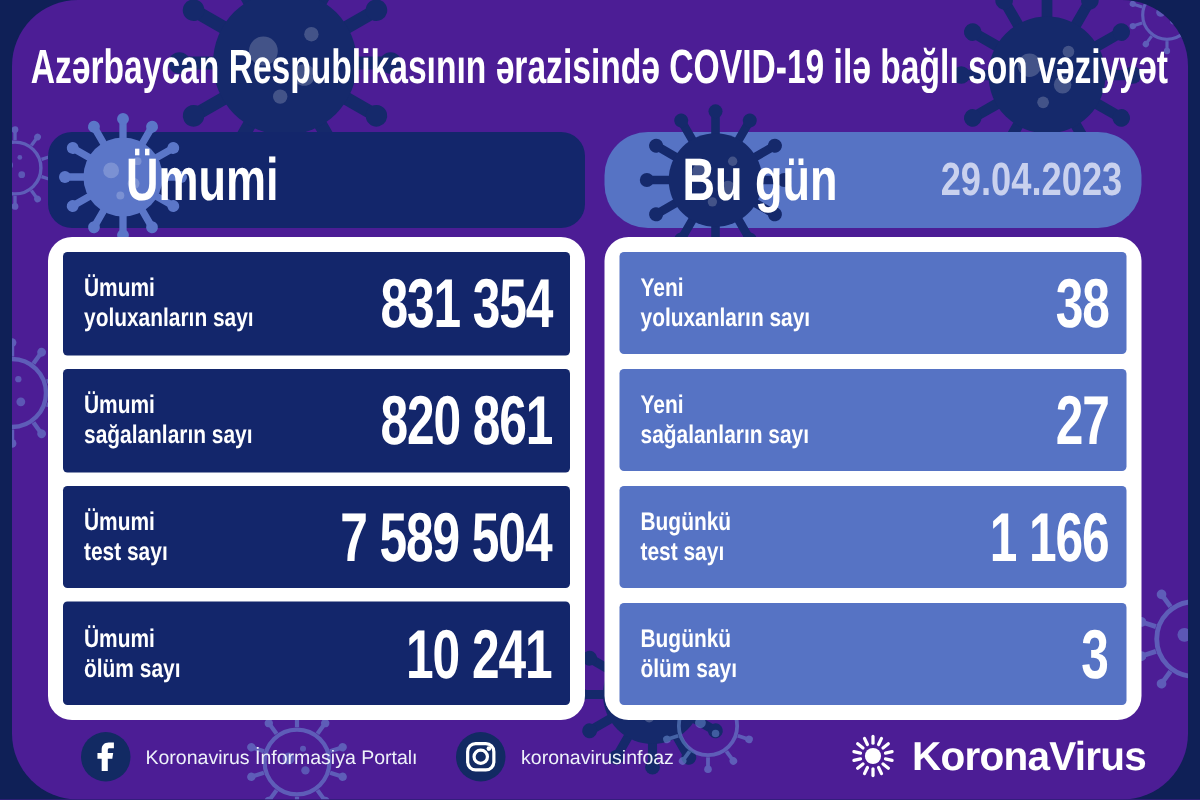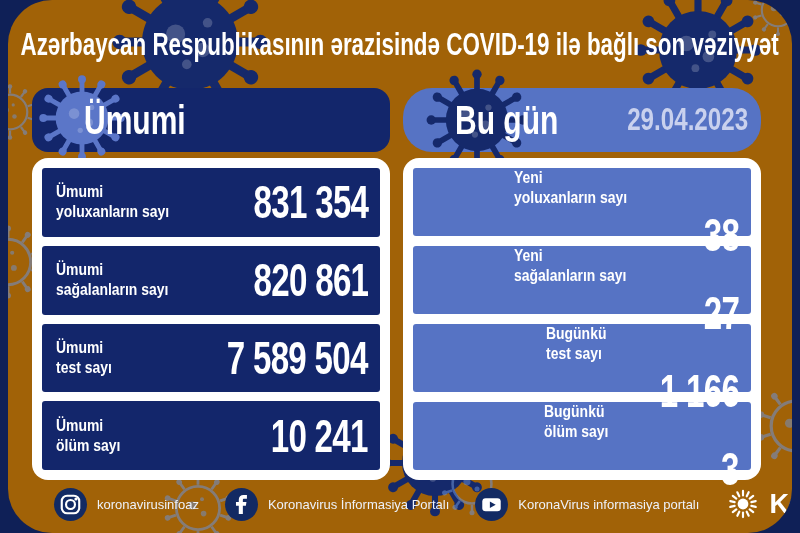--- a/index.html
+++ b/index.html
@@ -5,21 +5,21 @@
   * { margin:0; padding:0; box-sizing:border-box; }
   html,body { width:800px; height:533px; }
   body {
     position:relative;
     background:#0f2057;
     font-family:"Liberation Sans", sans-serif;
     overflow:hidden;
   }
   .canvas {
     position:absolute; left:8px; right:8px; top:0; bottom:0;
-    background:#a16207;
+    background:#4c1d95;
     border-radius:44px;
     overflow:hidden;
   }
   
   .deco { position:absolute; z-index:1; }
   .v-navy { color:#15296b; }
   .v-outline { color:#6d93d6; opacity:.55; }
   .v-peri { color:#5b76c8; }
 
   
@@ -63,21 +63,21 @@
     padding:10px; display:flex; flex-direction:column; gap:9px;
     z-index:2;
   }
   .panel-left  { left:24px; }
   .panel-right { left:395px; gap:10px; }
   .row {
     flex:1; display:flex; align-items:center;
     border-radius:3px; padding:0 12px 0 14px; min-height:0;
   }
   .row-navy { background:#13266b; }
-  .row-peri { background:#5673c4;flex-direction:column; }
+  .row-peri { background:#5673c4; }
   .lbl { display:flex; flex-direction:column; justify-content:center;
          color:#fff; font-weight:bold; font-size:17px; line-height:1.18; }
   .cxl { transform:scaleX(0.82); transform-origin:left center; white-space:nowrap; }
   .val {
     margin-left:auto; color:#fff; font-weight:bold; font-size:46px;
     white-space:nowrap; letter-spacing:-1px;
     transform:scaleX(0.72); transform-origin:right center;
   }
 
   
@@ -253,43 +253,34 @@
         <div class="cxl">ölüm sayı</div>
       </div>
       <div class="val">3</div>
     </div>
   </div>
 
   <div class="footer">
     <div class="sgroup">
       <span class="scircle">
         <svg width="33" height="33" viewBox="0 0 34 34">
+          <path fill="#ffffff" d="M19.6 11.2h3V7.2h-3.5c-3.1 0-4.9 1.9-4.9 4.8v2.4h-2.9v4h2.9v8.4h4.2v-8.4h3.1l.6-4h-3.7v-2c0-.8.4-1.2 1.2-1.2z"></path>
+        </svg>
+      </span>
+      <span class="slabel">Koronavirus İnformasiya Portalı</span>
+    </div>
+    <div class="sgroup">
+      <span class="scircle">
+        <svg width="33" height="33" viewBox="0 0 34 34">
           <rect x="8" y="8" width="18" height="18" rx="5.5" fill="none" stroke="#ffffff" stroke-width="2.2"></rect>
           <circle cx="17" cy="17" r="4.6" fill="none" stroke="#ffffff" stroke-width="2.2"></circle>
           <circle cx="22.6" cy="11.4" r="1.6" fill="#ffffff"></circle>
         </svg>
       </span>
       <span class="slabel">koronavirusinfoaz</span>
-    </div>
-    <div class="sgroup">
-      <span class="scircle">
-        <svg width="33" height="33" viewBox="0 0 34 34">
-          <path fill="#ffffff" d="M19.6 11.2h3V7.2h-3.5c-3.1 0-4.9 1.9-4.9 4.8v2.4h-2.9v4h2.9v8.4h4.2v-8.4h3.1l.6-4h-3.7v-2c0-.8.4-1.2 1.2-1.2z"></path>
-        </svg>
-      </span>
-      <span class="slabel">Koronavirus İnformasiya Portalı</span>
-    </div>
-    <div class="sgroup">
-      <span class="scircle">
-        <svg width="33" height="33" viewBox="0 0 34 34">
-          <rect x="7.5" y="10.5" width="19" height="13.5" rx="3.5" fill="#ffffff"></rect>
-          <path d="M15.3 13.8 L21.3 17.2 L15.3 20.6 Z" fill="#122a63"></path>
-        </svg>
-      </span>
-      <span class="slabel">KoronaVirus informasiya portalı</span>
     </div>
     <div class="brand">
       <svg width="36" height="36" viewBox="-20 -20 40 40">
         <g id="ray">
             <line x1="0" y1="-9.5" x2="0" y2="-14.5" stroke="#ffffff" stroke-width="2.4" stroke-linecap="round"></line>
           </g>
         <use href="#ray" transform="rotate(25.7)"></use>
           <use href="#ray" transform="rotate(51.4)"></use>
         <use href="#ray" transform="rotate(77.1)"></use>
           <use href="#ray" transform="rotate(102.8)"></use>

